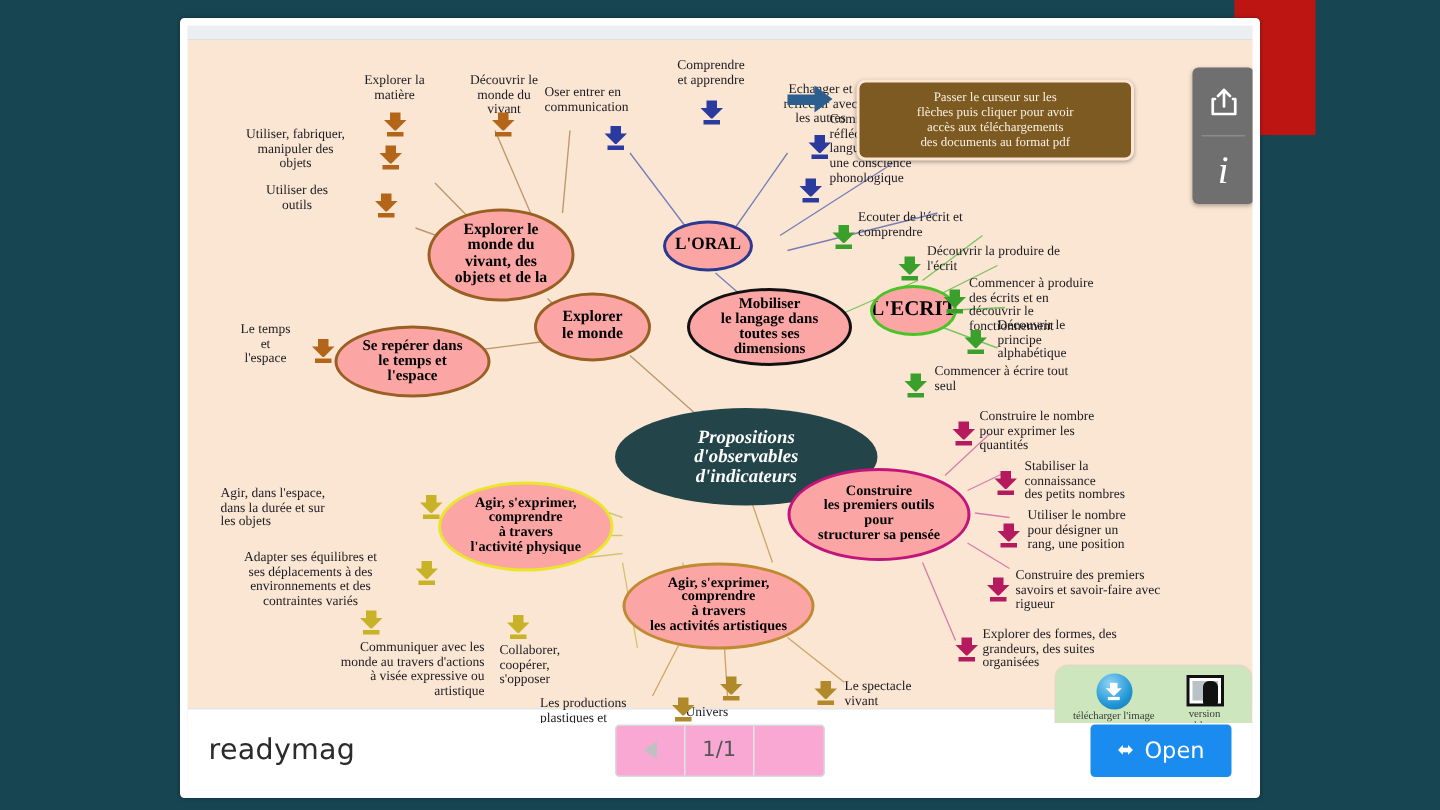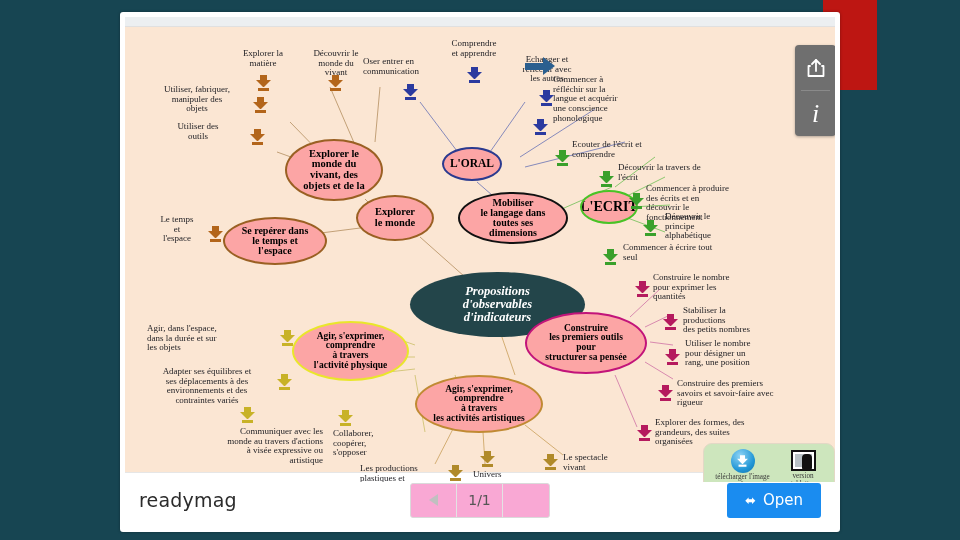--- a/index.html
+++ b/index.html
@@ -402,21 +402,21 @@
       <span class="lbl">Ecouter de l'écrit et</span>
       <span class="lbl">comprendre</span>
     </div>
     <span class="dl" style="left:430px;top:123px;color:#3aa02b;">
         <i></i>
         <b></b>
         <u></u>
       </span>
 
     <div class="leaf" style="left:493px;top:136px;width:140px;text-align:left;font-size:9px;">
-      <span class="lbl">Découvrir la travers de</span>
+      <span class="lbl">Découvrir la produire de</span>
       <span class="lbl">l'écrit</span>
     </div>
     <span class="dl" style="left:474px;top:144px;color:#3aa02b;">
         <i></i>
         <b></b>
         <u></u>
       </span>
 
     <div class="leaf" style="left:521px;top:157px;width:122px;text-align:left;font-size:9px;">
       <span class="lbl">Commencer à produire</span>
@@ -457,21 +457,21 @@
       <span class="lbl">quantités</span>
     </div>
     <span class="dl" style="left:510px;top:254px;color:#b51a5e;">
         <i></i>
         <b></b>
         <u></u>
       </span>
 
     <div class="leaf" style="left:558px;top:279px;width:110px;text-align:left;font-size:9px;">
       <span class="lbl">Stabiliser la</span>
-      <span class="lbl">productions</span>
+      <span class="lbl">connaissance</span>
       <span class="lbl">des petits nombres</span>
     </div>
     <span class="dl" style="left:538px;top:287px;color:#b51a5e;">
         <i></i>
         <b></b>
         <u></u>
       </span>
 
     <div class="leaf" style="left:560px;top:312px;width:122px;text-align:left;font-size:9px;">
       <span class="lbl">Utiliser le nombre</span>
@@ -556,21 +556,21 @@
       <span class="lbl">Les productions</span>
       <span class="lbl">plastiques et</span>
 
     </div>
     <span class="dl" style="left:323px;top:438px;color:#b08a2a;">
         <i></i>
         <b></b>
         <u></u>
       </span>
 
-    <div class="leaf" style="left:348px;top:443px;width:62px;text-align:left;font-size:9px;">
+    <div class="leaf" style="left:332px;top:443px;width:62px;text-align:left;font-size:9px;">
       <span class="lbl">Univers</span>
       <span class="lbl">sonores</span>
     </div>
     <span class="dl" style="left:355px;top:424px;color:#b08a2a;">
         <i></i>
         <b></b>
         <u></u>
       </span>
 
     <div class="leaf" style="left:438px;top:426px;width:85px;text-align:left;font-size:9px;">
@@ -581,20 +581,26 @@
         <i></i>
         <b></b>
         <u></u>
       </span>
 
     <div id="tip-arrow" style="left:400px;top:30px;width:32px;height:19px;">
       <span class="shaft"></span>
       <span class="head"></span>
     </div>
 
+    <div id="tooltip" style="left:446px;top:26px;width:185px;font-size:8.6px;">
+      <span class="lbl">Passer le curseur sur les</span><br>
+      <span class="lbl">flèches puis cliquer pour avoir</span><br>
+      <span class="lbl">accès aux téléchargements</span><br>
+      <span class="lbl">des documents au format pdf</span>
+    </div>
 
     <div id="badge" style="left:578px;top:416px;">
       <div class="cell" style="font-size:7.2px;">
         <div class="circ-dl">
           <span class="dl">
               <i></i>
               <b></b>
               <u></u>
             </span>
         </div>

